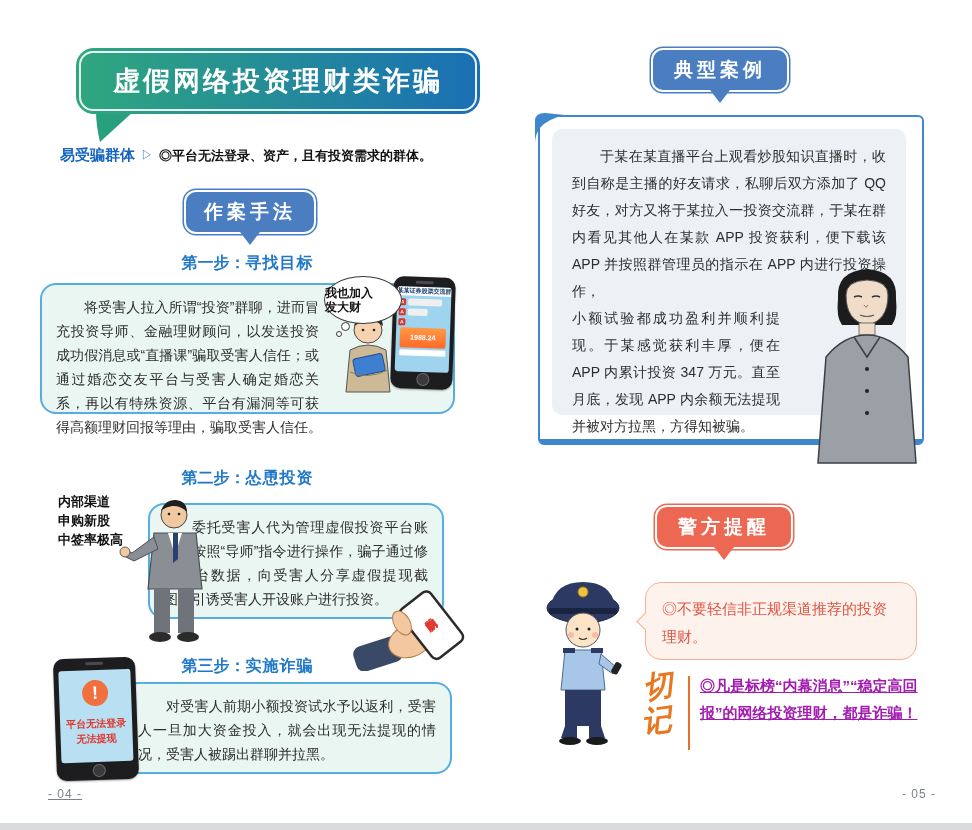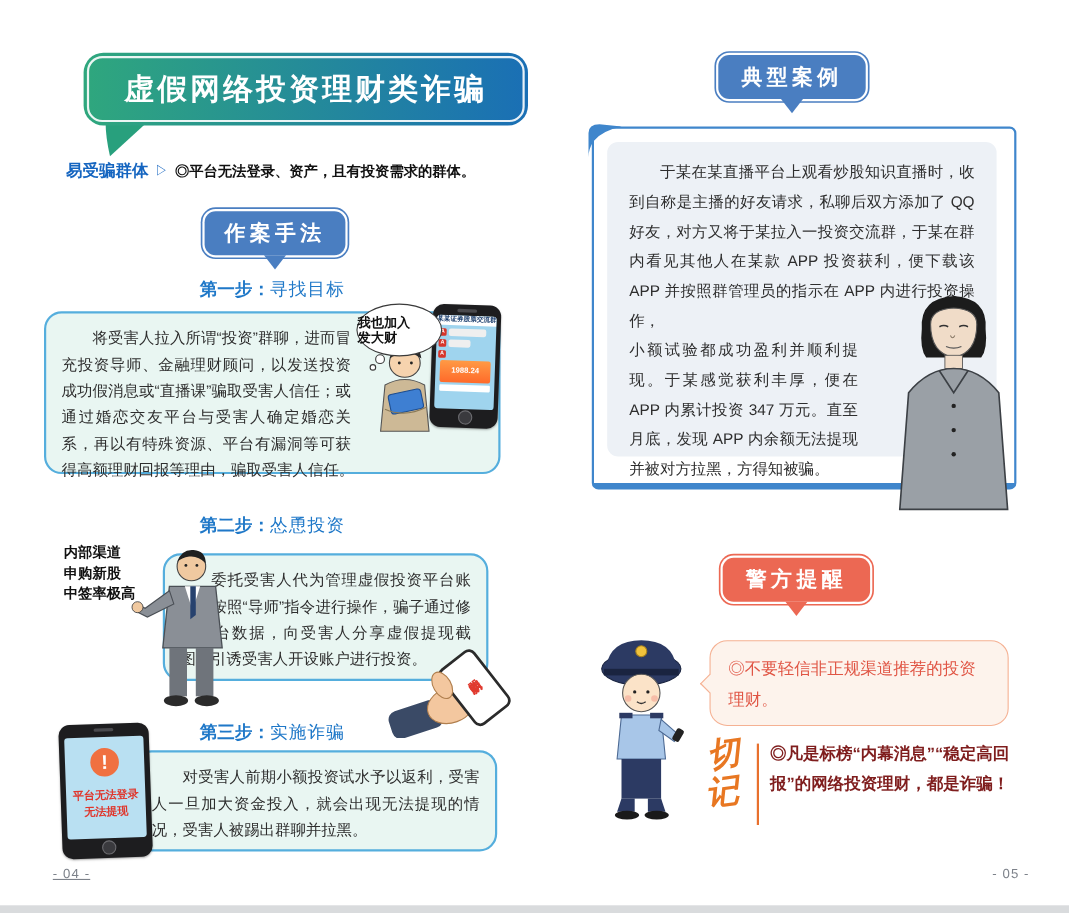--- a/index.html
+++ b/index.html
@@ -27,21 +27,21 @@
 
   
   .audience{left:60px;top:146px;width:420px;font-size:13px;display:flex;align-items:center;gap:6px;}
   .aud-label{color:#1565c0;font-weight:bold;font-size:15px;}
   .aud-arrow{color:#1565c0;font-size:12px;}
   .aud-text{color:#111;font-weight:bold;}
 
   
   .step-heading{left:40px;width:415px;text-align:center;color:#1f78c8;font-size:16px;}
   .step-heading .lbl{font-family:"DejaVu Serif",serif;font-weight:600;}
-  .step-heading b{font-weight:400;letter-spacing:1px;}
+  .step-heading b{font-weight:700;letter-spacing:1px;}
 
   
   .sbox{background:#e9f6f2;border:2px solid #55aedd;border-radius:16px;padding:10px 14px;z-index:1;}
   .sbox p{margin:0;font-size:14px;line-height:24px;text-indent:2em;color:#2e2e2e;text-align:justify;}
   .wrap-spacer{float:right;width:120px;height:100px;}
 
   
   .thought{left:324px;top:276px;width:76px;height:46px;background:#fff;border:1.5px solid #3a3a3a;
     border-radius:50%;display:flex;flex-direction:column;align-items:flex-start;justify-content:center;z-index:5;}
   .thought span{font-size:12px;font-weight:bold;color:#111;line-height:14px;}
@@ -89,21 +89,21 @@
   .tip-bubble::before{content:"";position:absolute;left:-7px;top:32px;width:12px;height:12px;background:#fdf3ec;
     border-left:1.5px solid #f5b193;border-bottom:1.5px solid #f5b193;transform:rotate(45deg);}
   .tip-bubble p{margin:0;color:#e05544;font-size:15px;line-height:28px;font-weight:500;}
 
   
   .rem-chars{left:645px;top:668px;width:46px;transform:rotate(-8deg);color:#e87722;
     font-family:"DejaVu Serif",serif;font-style:italic;font-weight:bold;font-size:30px;line-height:34px;z-index:2;}
   .rem-chars span{display:block;}
   .rem-chars .c2{margin-left:-6px;}
   .rem-divider{left:688px;top:676px;width:0;height:74px;border-left:2.5px solid #e8702d;}
-  .rem-text{left:700px;top:672px;width:222px;color:#7f1d1d;font-weight:bold;font-size:15px;line-height:27px;}
+  .rem-text{left:700px;top:672px;width:222px;color:#a21caf;font-weight:bold;font-size:15px;line-height:27px;text-decoration:underline;}
 
   
   .pagenum{top:787px;font-size:12px;color:#7d828a;letter-spacing:1px;}
   .edge-bar{left:0;top:823px;width:972px;height:7px;background:#d9dbdd;}
 
   .art{z-index:4;}
 </style>
 </head>
 <body>
 
@@ -124,21 +124,21 @@
 
   <div class="abs badge badge-blue" style="left:186px;top:192px;width:128px;">
     <span class="badge-text">作案手法</span>
     <i class="badge-tail"></i>
   </div>
 
   <div class="abs step-heading" style="top:253px;">
     <span class="lbl">第一步：</span><b>寻找目标</b>
   </div>
 
-  <div class="abs sbox" style="left:40px;top:283px;width:415px;height:148px;box-sizing:border-box;">
+  <div class="abs sbox" style="left:40px;top:283px;width:415px;height:131px;box-sizing:border-box;">
     <i class="wrap-spacer"></i>
     <p>将受害人拉入所谓“投资”群聊，进而冒充投资导师、金融理财顾问，以发送投资成功假消息或“直播课”骗取受害人信任；或通过婚恋交友平台与受害人确定婚恋关系，再以有特殊资源、平台有漏洞等可获得高额理财回报等理由，骗取受害人信任。</p>
   </div>
 
   <div class="abs thought">
     <span>我也加入</span>
     <span>发大财</span>
   </div>
   <i class="abs tdot tdot1"></i>
   <i class="abs tdot tdot2"></i>

